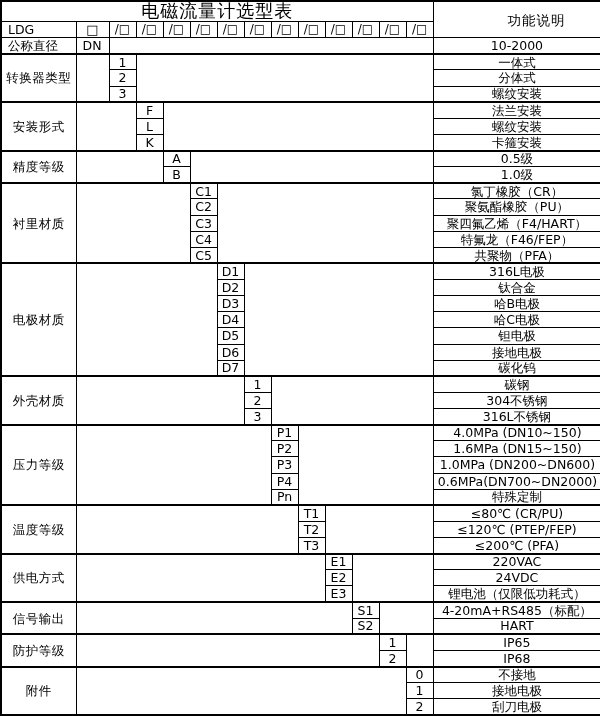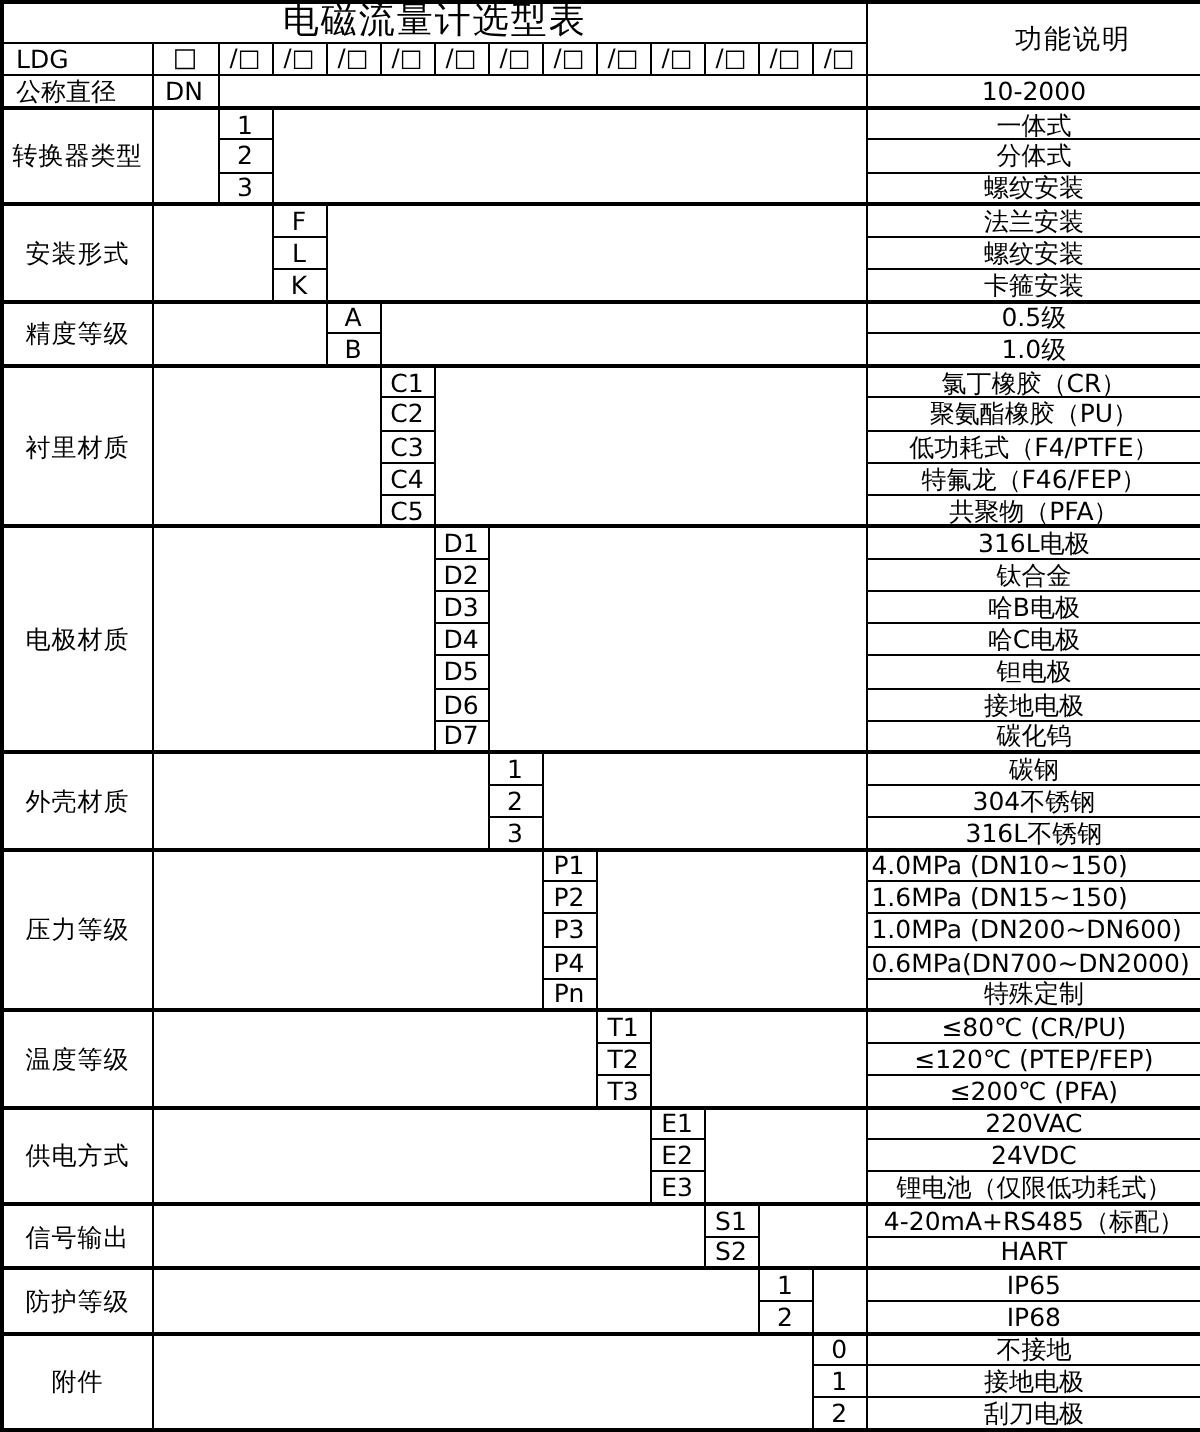--- a/index.html
+++ b/index.html
@@ -5,21 +5,21 @@
   html,body { margin:0; padding:0; background:#ffffff; }
   body { width:600px; height:716px; font-family:"DejaVu Sans","Liberation Sans",sans-serif; color:#000; }
   table.sel { border-collapse:collapse; table-layout:fixed; width:600px; height:716px;
               border:2px solid #000; }
   td { border:1px solid #000; padding:0 1px; font-size:12.5px; line-height:1.05;
        text-align:center; vertical-align:middle; overflow:hidden; white-space:nowrap; }
   tr { height:16px; }
   .title   { font-size:18px; letter-spacing:1px; }
   .fnhead  { font-size:13.5px; letter-spacing:1px;padding-left:40px; }
   .lpad    { text-align:left; padding-left:6px;margin-left:12px; }
-  .lval    { text-align:left; padding-left:2px; }
+  .lval    { text-align:center; padding-left:2px; }
   .gt      { border-top:2px solid #000; }
   .slot    { font-size:12px; }
   .box     { font-size:13px; }
   .cat     { letter-spacing:0.5px;margin-left:48px; }
 </style>
 </head>
 <body>
 
 <table class="sel">
   <colgroup>
@@ -115,21 +115,21 @@
         <td class="gt">C1</td>
         <td class="gt" rowspan="5" colspan="8"></td>
         <td class=" gt">氯丁橡胶（CR）</td>
       </tr>
       <tr>
         <td>C2</td>
         <td>聚氨酯橡胶（PU）</td>
       </tr>
       <tr>
         <td>C3</td>
-        <td>低功耗式（F4/PTFE）</td>
+        <td>聚四氟乙烯（F4/HART）</td>
       </tr>
       <tr>
         <td>C4</td>
         <td>特氟龙（F46/FEP）</td>
       </tr>
       <tr>
         <td>C5</td>
         <td>共聚物（PFA）</td>
       </tr>
       <tr>

